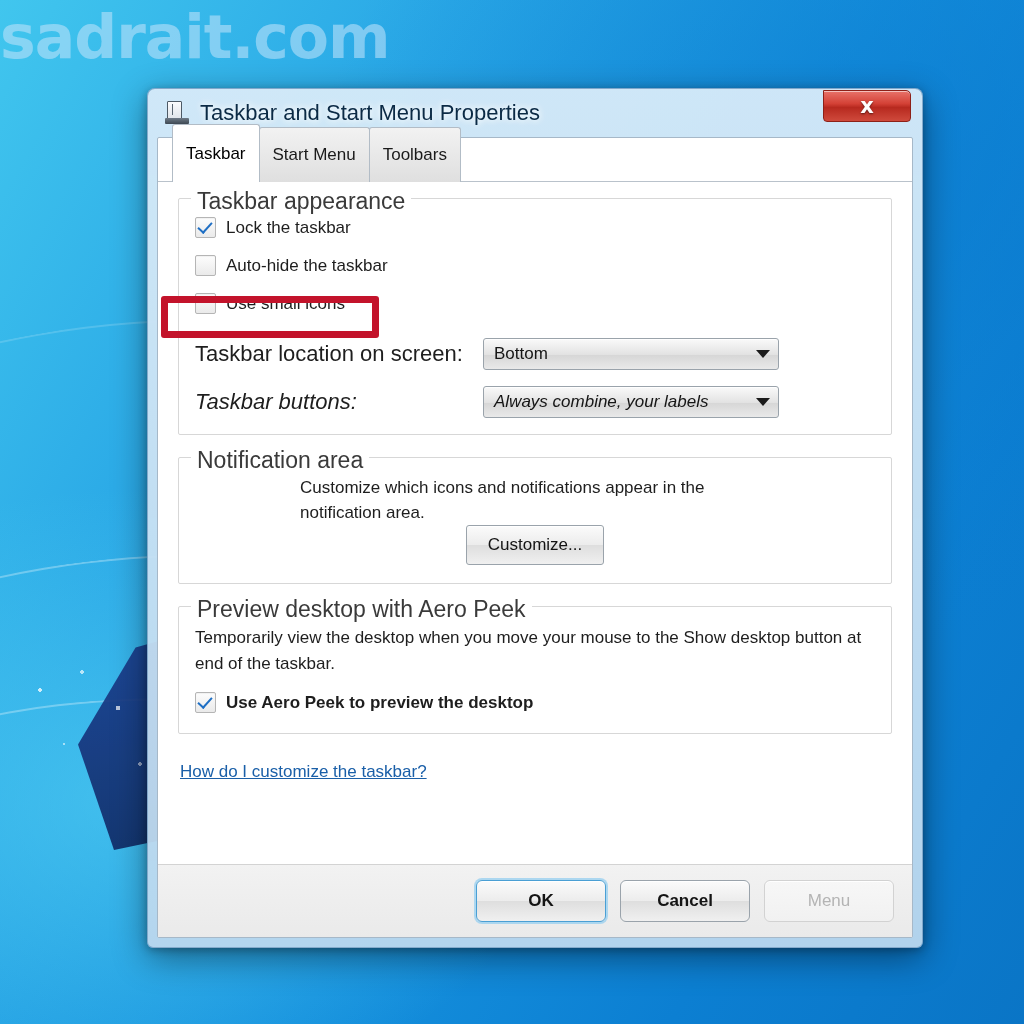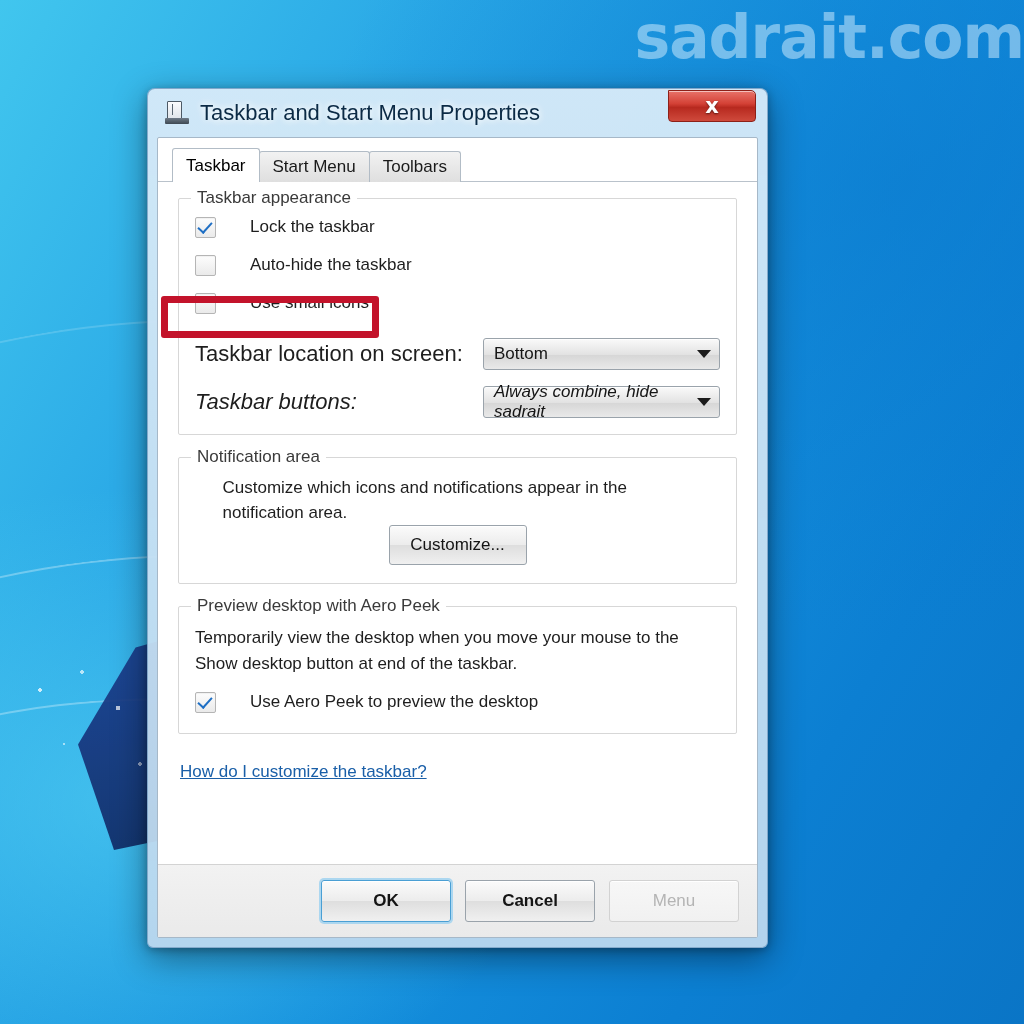--- a/index.html
+++ b/index.html
@@ -63,35 +63,35 @@
       radial-gradient(circle 1.8px at 120px 104px, rgba(255,255,255,0.5) 99%, transparent 100%),
       radial-gradient(circle 1.4px at 196px 20px, rgba(255,255,255,0.55) 99%, transparent 100%);
     pointer-events: none;
   }
 
   .watermark {
     position: absolute;
     left: 0;
     top: 2px;
     width: 1024px;
-    text-align: right;
+    text-align: left;
     font-family: "DejaVu Sans", sans-serif;
     font-weight: bold;
     font-size: 60px;
     letter-spacing: -1px;
     color: rgba(190, 225, 250, 0.58);
     user-select: none;
   }
 
   
   #window {
     position: absolute;
     left: 147px;
     top: 88px;
-    width: 621px;
+    width: 776px;
     height: 860px;
     border-radius: 8px 8px 6px 6px;
     background: linear-gradient(180deg, rgba(214,234,248,0.96) 0%, rgba(188,216,238,0.94) 100%);
     border: 1px solid rgba(120,160,196,0.85);
     box-shadow: 0 10px 34px rgba(0,0,0,0.42), 0 2px 8px rgba(0,0,0,0.28);
     box-sizing: border-box;
     padding: 0 9px 9px 9px;
   }
 
   .titlebar {
@@ -181,21 +181,21 @@
   .tabstrip:after {
     content: "";
     position: absolute;
     left: 0; right: 0; bottom: 0;
     height: 1px;
     background: #b9c2cb;
   }
   .tab {
     position: relative;
     height: 30px;
-    padding: 0 13px;
+    padding: 12px 13px;
     display: flex;
     align-items: center;
     font-size: 17px;
     color: #1a1a1a;
     border: 1px solid #b2bcc6;
     border-bottom: none;
     border-radius: 3px 3px 0 0;
     background: linear-gradient(180deg, #f2f2f2 0%, #dfdfdf 100%);
     margin-right: -1px;
     cursor: pointer;
@@ -229,36 +229,36 @@
     border-radius: 2px;
     margin-bottom: 22px;
     padding: 18px 16px 14px 16px;
   }
   .group > .legend {
     position: absolute;
     top: -11px;
     left: 12px;
     background: #ffffff;
     padding: 0 6px;
-    font-size: 17px;
+    font-size: 23px;
     color: #3a3a3a;
   }
 
   .row {
     display: flex;
     align-items: center;
     margin-bottom: 16px;
   }
   .row:last-child { margin-bottom: 2px; font-style: italic; }
 
   .cb-row {
     display: flex;
+    align-items: center;
     margin-bottom: 17px;
     position: relative;
-    gap: 24px;
   }
 
   .checkbox {
     width: 19px;
     height: 19px;
     border: 1px solid #b5b5b5;
     background: linear-gradient(180deg, #fdfdfd 0%, #eaeaea 100%);
     border-radius: 2px;
     margin-right: 10px;
     position: relative;
@@ -374,21 +374,21 @@
     flex: 0 0 auto;
     height: 72px;
     background: linear-gradient(180deg, #f2f2f2 0%, #eaeaea 100%);
     border-top: 1px solid #d3d3d3;
     display: flex;
     align-items: center;
     justify-content: flex-end;
     padding-right: 18px;
     gap: 14px;
   }
-  .btn-footer { width: 128px; height: 40px; }
+  .btn-footer { width: 128px; height: 40px; border-radius: 6px; }
   .btn-ok {
     border: 1px solid #4a9fd4;
     box-shadow: 0 0 0 2px rgba(160,210,240,0.85), inset 0 1px 0 rgba(255,255,255,0.9);
     font-weight: bold;
   }
   .btn-cancel { font-weight: bold; }
   .btn-apply {
     color: #b4b4b4;
     border-color: #d2d2d2;
     background: linear-gradient(180deg,#f7f7f7 0%, #f1f1f1 100%);
@@ -460,42 +460,42 @@
             <span class="field-label">Taskbar location on screen:</span>
             <div class="combo">
               <span>Bottom</span>
               <span class="arrow"></span>
             </div>
           </div>
 
           <div class="row">
             <span class="field-label">Taskbar buttons:</span>
             <div class="combo">
-              <span>Always combine, hide sadrait</span>
+              <span>Always combine, your labels</span>
               <span class="arrow"></span>
             </div>
           </div>
         </div>
 
         
         <div class="group" style="padding-bottom:18px;">
           <div class="legend">Notification area</div>
           <div class="notif-row">
             <div class="notif-text">Customize which icons and notifications appear in the notification area.</div>
             <div class="btn btn-customize">
               <span>Customize...</span>
             </div>
           </div>
         </div>
 
         
         <div class="group" style="padding-bottom:20px;">
           <div class="legend">Preview desktop with Aero Peek</div>
           <div class="aero-text">Temporarily view the desktop when you move your mouse to the Show desktop button at end of the taskbar.</div>
-          <div class="cb-row" style="margin-bottom:0;">
+          <div class="cb-row" style="margin-bottom:0;font-weight:bold;">
             <div class="checkbox checked"></div>
             <span class="cb-label">Use Aero Peek to preview the desktop</span>
           </div>
         </div>
 
         <a class="helplink">How do I customize the taskbar?</a>
 
         <div class="highlight-box" style="left:3px; top:114px; width:204px; height:28px;"></div>
       </div>
 

